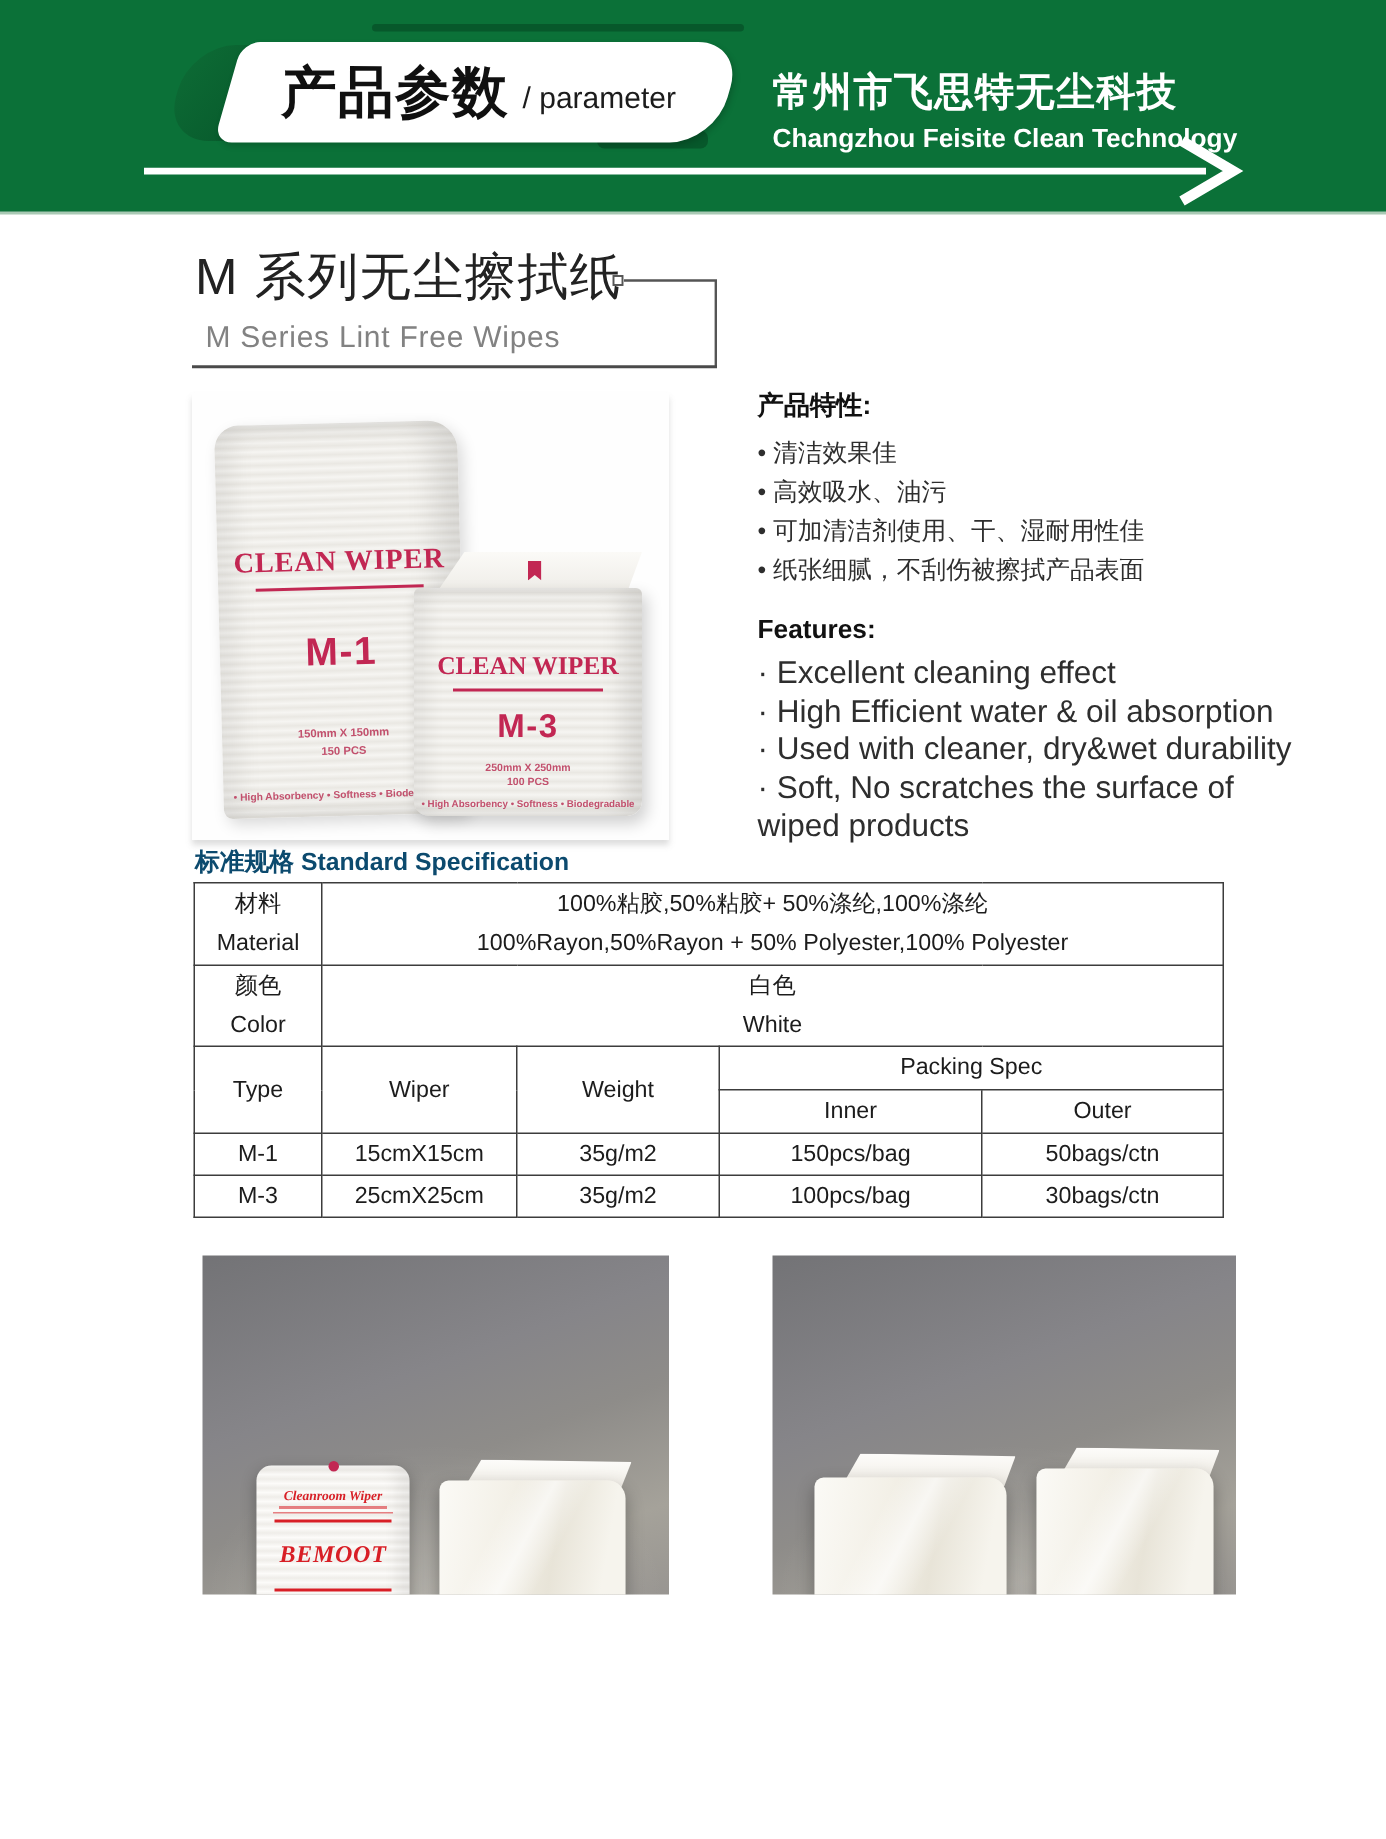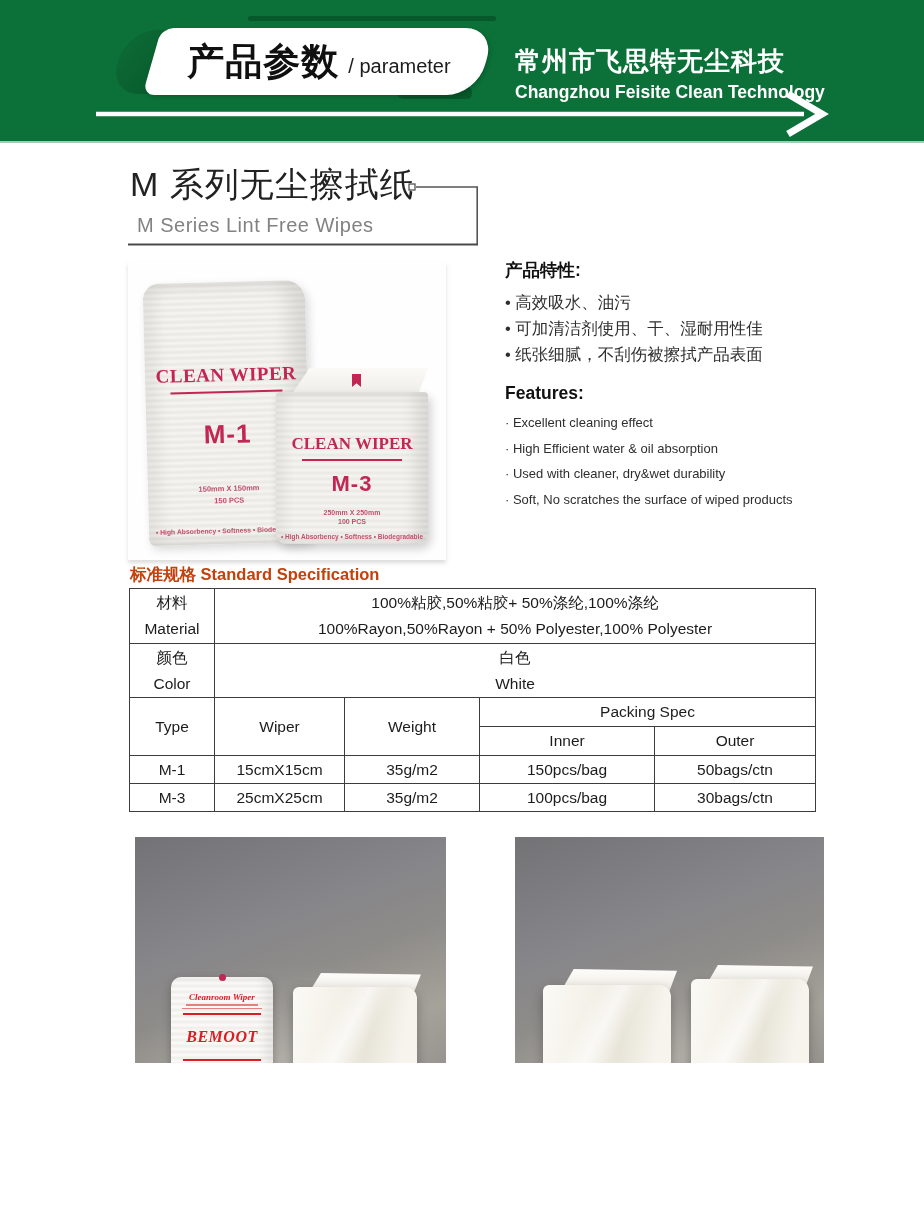--- a/index.html
+++ b/index.html
@@ -48,24 +48,24 @@
   .m3-pcs { margin-top:2px; font-size:7px; }
   .m3-tag { margin-top:8px; font-size:6.5px; }
 
   
   .features { position:absolute; left:505px; top:258px; width:372px; }
   .feat-h { font-size:17.5px; font-weight:700; color:#111; }
   .feat-zh-items { margin-top:7px; }
   .feat-zh-items div { font-size:16.5px; color:#2e2e2e; line-height:26px; }
   .feat-h-en { margin-top:16px; }
   .feat-en-items { margin-top:6px; }
-  .feat-en-items div { font-size:13px; color:#2e2e2e; line-height:25.5px; }
-
-  
-  .spec-heading { position:absolute; left:130px; top:564px; font-size:16.5px; font-weight:700; color:#c2410c; }
+  .feat-en-items div { font-size:21px; color:#2e2e2e; line-height:25.5px; }
+
+  
+  .spec-heading { position:absolute; left:130px; top:564px; font-size:16.5px; font-weight:700; color:#0c4a6e; }
   .spec-table { position:absolute; left:129px; top:588px; width:686px; border-collapse:collapse; table-layout:fixed; }
   .spec-table td { border:1.5px solid #3C3C3C; text-align:center; vertical-align:middle; color:#1c1c1c; font-size:15.5px; padding:0; }
   .r-material td { height:55px; }
   .r-color td { height:54px; }
   .r-head td { height:29px; }
   .r-subhead td { height:29px; }
   .r-data td { height:28px; }
   .cell-2line div { line-height:26px; }
 
   
@@ -137,20 +137,21 @@
       <div class="m3-model">M-3</div>
       <div class="pk-tiny m3-size">250mm X 250mm</div>
       <div class="pk-tiny m3-pcs">100 PCS</div>
       <div class="pk-tiny m3-tag">• High Absorbency • Softness • Biodegradable</div>
     </div>
   </div>
 
   <div class="features">
     <div class="feat-h">产品特性:</div>
     <div class="feat-zh-items">
+      <div>• 清洁效果佳</div>
       <div>• 高效吸水、油污</div>
       <div>• 可加清洁剂使用、干、湿耐用性佳</div>
       <div>• 纸张细腻，不刮伤被擦拭产品表面</div>
     </div>
     <div class="feat-h feat-h-en">Features:</div>
     <div class="feat-en-items">
       <div>· Excellent cleaning effect</div>
       <div>· High Efficient water &amp; oil absorption</div>
       <div>· Used with cleaner, dry&amp;wet durability</div>
       <div>· Soft, No scratches the surface of wiped products</div>

